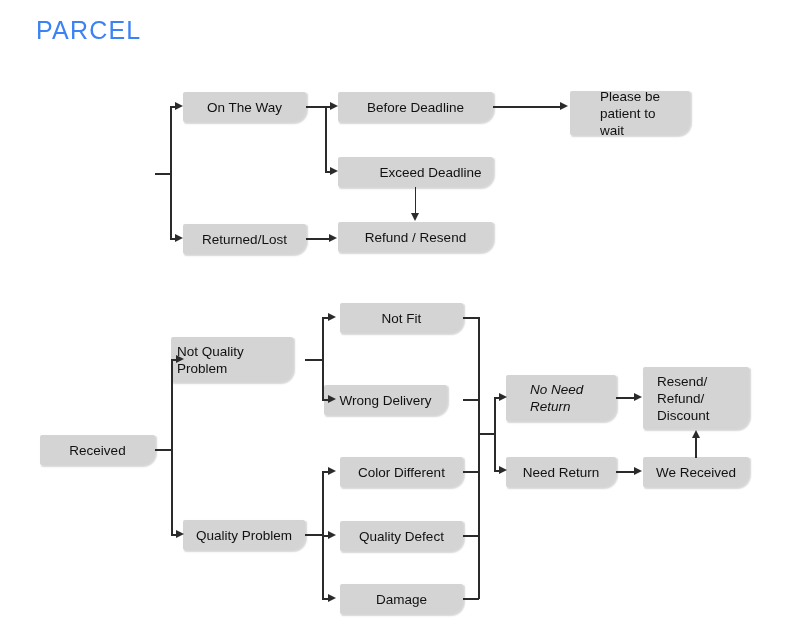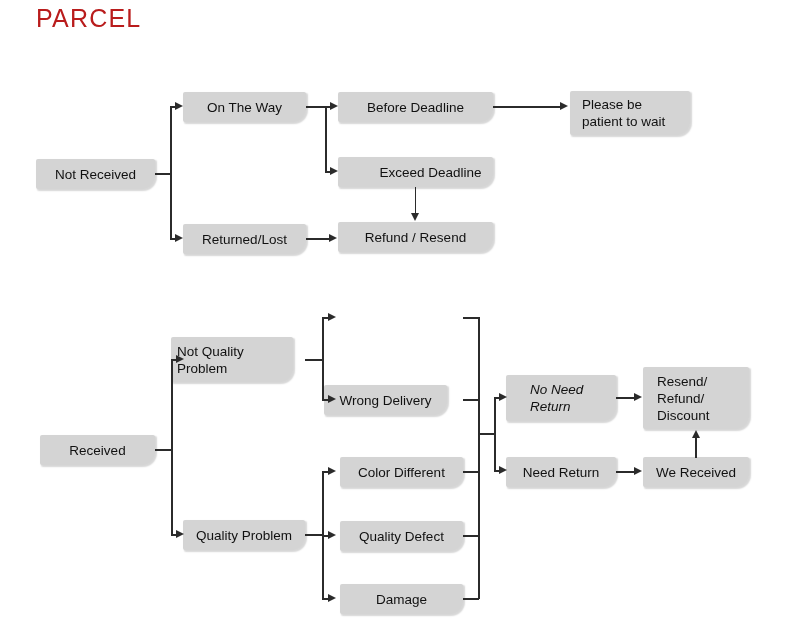--- a/index.html
+++ b/index.html
@@ -11,24 +11,24 @@
     position: relative;
     width: 800px;
     height: 642px;
     background: #ffffff;
     font-family: "Liberation Sans", sans-serif;
     overflow: hidden;
   }
   #title {
     position: absolute;
     left: 36px;
-    top: 4px;
+    top: 16px;
     font-size: 25px;
     letter-spacing: 1.2px;
-    color: #b91c1c;
+    color: #3b82f6;
     font-weight: 400;
     white-space: nowrap;
   }
   .node {
     position: absolute;
     box-sizing: border-box;
     background: #d4d4d4;
     color: #111111;
     font-size: 13.5px;
     line-height: 17px;
@@ -70,33 +70,32 @@
     border-bottom: 8px solid #2b2b2b;
   }
 </style>
 </head>
 <body>
 
 <div id="canvas">
 
   <div id="title">PARCEL</div>
 
-  <div class="node center" style="left:36px; top:159px; width:119px; height:30px;">Not Received</div>
 
   <div class="node center" style="left:183px; top:92px; width:123px; height:30px;text-align:center;">On The Way</div>
 
   <div class="node center" style="left:183px; top:224px; width:123px; height:30px;">Returned/Lost</div>
 
   <div class="node center" style="left:338px; top:92px; width:155px; height:30px;">Before Deadline</div>
 
   <div class="node center" style="left:338px; top:157px; width:155px; height:30px;padding-left:40px;">Exceed Deadline</div>
 
   <div class="node center" style="left:338px; top:222px; width:155px; height:30px;">Refund / Resend</div>
 
-  <div class="node left" style="left:570px; top:91px; width:120px; height:44px; padding-left:12px;">Please be
+  <div class="node left" style="left:570px; top:91px; width:120px; height:44px; padding-left:30px;">Please be
 patient to wait</div>
 
   <div class="h-line" style="left:155px; top:173px; width:16px;"></div>
   <div class="v-line" style="left:170px; top:107px; height:133px;"></div>
   <div class="h-line" style="left:170px; top:106.2px; width:6px;"></div>
   <div class="arrow right" style="left:175px; top:102px;"></div>
   <div class="h-line" style="left:170px; top:238.2px; width:6px;"></div>
   <div class="arrow right" style="left:175px; top:234px;"></div>
 
   <div class="h-line" style="left:306px; top:106.2px; width:20px;"></div>
@@ -115,20 +114,21 @@
   <div class="h-line" style="left:306px; top:238.2px; width:24px;"></div>
   <div class="arrow right" style="left:329px; top:234px;"></div>
 
   <div class="node center" style="left:40px; top:435px; width:115px; height:30px;">Received</div>
 
   <div class="node left" style="left:171px; top:337px; width:122px; height:45px; padding-left:6px;">Not Quality
 Problem</div>
 
   <div class="node center" style="left:183px; top:520px; width:122px; height:30px;">Quality Problem</div>
 
+  <div class="node center" style="left:340px; top:303px; width:123px; height:30px;">Not Fit</div>
 
   <div class="node center" style="left:324px; top:385px; width:123px; height:30px;">Wrong Delivery</div>
 
   <div class="node center" style="left:340px; top:457px; width:123px; height:30px;">Color Different</div>
 
   <div class="node center" style="left:340px; top:521px; width:123px; height:30px;">Quality Defect</div>
 
   <div class="node center" style="left:340px; top:584px; width:123px; height:30px;">Damage</div>
 
   <div class="node left" style="left:506px; top:375px; width:110px; height:46px; padding-left:24px;font-style:italic;">No Need

